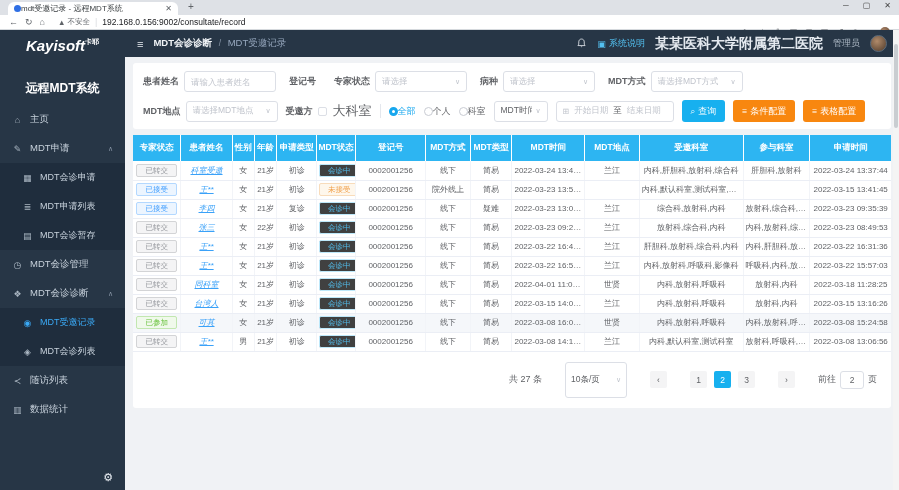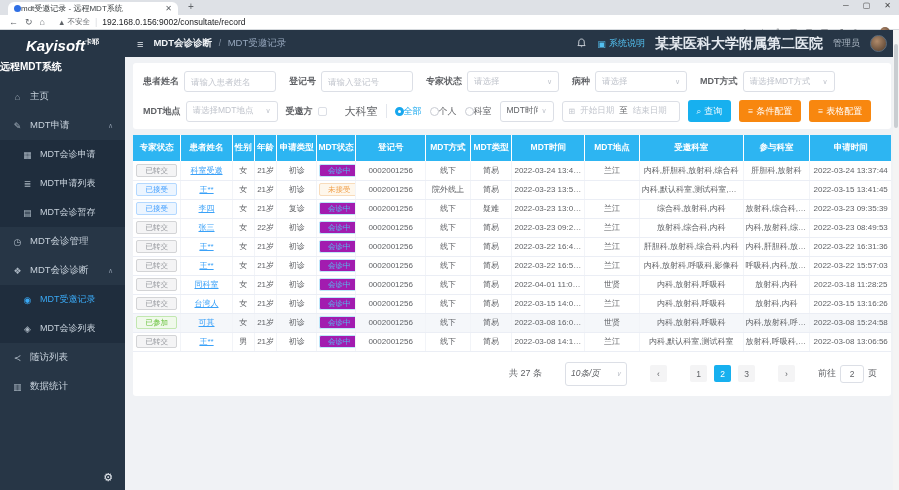--- a/index.html
+++ b/index.html
@@ -22,21 +22,21 @@
   .abar-right { display: flex; align-items: center; gap: 8px; margin-top: 20px; }
   .abar-right span { font-size: 8.5px; color: #5f6368; }
   .abar-avatar { width: 10px; height: 10px; border-radius: 50%; background: radial-gradient(circle at 35% 35%, #a98265, #5d4433); }
 
   
   .app { display: flex; height: 460px; }
   .sidebar { width: 125px; background: #273646; flex: none; position: relative; color: #cfd6dd; }
   .side-logo { padding: 7px 0 2px; text-align: center; color: #fff; }
   .logo-line { font-size: 15px; font-weight: bold; font-style: italic; letter-spacing: 0; }
   .logo-suffix { font-size: 7px; font-style: normal; vertical-align: top; }
-  .side-sys { text-align: left; color: #fff; font-size: 10px; font-weight: bold; padding: 3px 0 8px; }
+  .side-sys { text-align: center; color: #fff; font-size: 12px; font-weight: bold; padding: 3px 0 8px; margin-top: 20px; }
   .menu-item { height: 29px; display: flex; align-items: center; gap: 7px; padding: 0 12px; font-size: 9.5px; color: #c8d2dc; cursor: pointer; }
   .menu-item .mi-icon { width: 11px; font-size: 9px; color: #aab6c2; text-align: center; }
   .menu-item .mi-caret { margin-left: auto; font-size: 7px; color: #8795a5; }
   .submenu { background: #1f2d3d; }
   .submenu .menu-item { padding-left: 22px; font-size: 9px; }
   .menu-item.active { color: #3aa9f5; }
   .menu-item.active .mi-icon { color: #3aa9f5; }
   .side-gear { position: absolute; bottom: 6px; right: 12px; color: #e8edf2; font-size: 11px; cursor: pointer; }
 
   .rightpane { flex: 1; display: flex; flex-direction: column; min-width: 0; }
@@ -62,21 +62,21 @@
   .fgroup { display: flex; align-items: center; flex: none; }
   .flabel { font-size: 9px; color: #606266; font-weight: bold; white-space: nowrap; margin-right: 5px; }
   .finput, .fselect { height: 21px; border: 1px solid #dcdfe6; border-radius: 3px; font-size: 8.5px; padding: 0 6px; color: #606266; background: #fff; display: flex; align-items: center; }
   input.finput { width: 92px; font-family: "Liberation Sans", sans-serif; }
   input.finput::placeholder { color: #c0c4cc; }
   .fselect { width: 92px; justify-content: space-between; cursor: pointer; }
   .fselect .ph { color: #c0c4cc; white-space: nowrap; overflow: hidden; }
   .fselect .sel-caret { color: #c0c4cc; font-size: 7px; margin-left: 3px; }
   .fselect.small { width: 54px; }
   .fselect.small .ph { color: #606266; }
-  .checkwrap { display: flex; align-items: center; gap: 18px; font-size: 11px; color: #606266; cursor: pointer; }
+  .checkwrap { display: flex; align-items: center; gap: 6px; font-size: 13px; color: #606266; cursor: pointer; }
   .checkbox { width: 9px; height: 9px; border: 1px solid #dcdfe6; border-radius: 2px; background: #fff; }
   .vdiv { width: 1px; height: 14px; background: #e4e7ed; }
   .radiowrap { display: flex; align-items: center; gap: 0; font-size: 9px; color: #606266; cursor: pointer; }
   .radio { width: 9px; height: 9px; border-radius: 50%; border: 1px solid #c9ccd3; background: #fff; }
   .radio.on { border: 3px solid #17a7ee; }
   .radiowrap.on { color: #17a7ee; }
   .daterange { height: 21px; border: 1px solid #dcdfe6; border-radius: 3px; display: flex; align-items: center; gap: 5px; padding: 0 6px; font-size: 8.5px; color: #c0c4cc; width: 118px; cursor: pointer; }
   .daterange .cal { font-size: 8px; }
   .daterange .to { color: #606266; }
   .btn { height: 22px; border: none; border-radius: 3px; color: #fff; font-size: 9px; display: flex; align-items: center; gap: 3px; padding: 0 9px; cursor: pointer; font-family: "Liberation Sans", sans-serif; white-space: nowrap; }
@@ -89,27 +89,27 @@
   table { width: 100%; border-collapse: collapse; table-layout: fixed; }
   th { background: #2db5f2; color: #fff; font-size: 8.5px; font-weight: bold; height: 26px; border-right: 1px solid rgba(255,255,255,0.22); white-space: nowrap; overflow: hidden; }
   th:last-child { border-right: none; }
   td { height: 19px; border-bottom: 1px solid #ebeef5; border-right: 1px solid #f2f4f8; font-size: 8px; color: #606266; text-align: center; white-space: nowrap; overflow: hidden; text-overflow: ellipsis; padding: 0 2px; }
   td:last-child { border-right: none; }
   tr.hl td { background: #f5f7fa; }
   .tag { display: inline-block; font-size: 7.5px; line-height: 11px; padding: 0 8px; border-radius: 2px; border: 1px solid; }
   .tag-gray  { color: #909399; border-color: #d3d4d6; background: #f4f4f5; }
   .tag-blue  { color: #409eff; border-color: #b3d8ff; background: #ecf5ff; }
   .tag-green { color: #67c23a; border-color: #c2e7b0; background: #f0f9eb; }
-  .st-blue   { color: #53c0f0; border-color: #bde8fa; background: #a21caf; }
+  .st-blue   { color: #53c0f0; border-color: #bde8fa; background: #404040; }
   .st-orange { color: #f0a04b; border-color: #f8dcbb; background: #fef7ec; }
-  .plink { color: #3aa1f8; text-decoration: underline; cursor: pointer; }
+  .plink { color: #3aa1f8; text-decoration: underline; cursor: pointer; font-style: italic; }
 
   
   .pager { display: flex; justify-content: flex-end; align-items: center; gap: 23px; padding: 10px 14px 8px; font-size: 9px; color: #606266; }
-  .psize { width: 62px; height: 24px; border: 1px solid #dcdfe6; border-radius: 3px; display: flex; align-items: center; justify-content: space-between; padding: 0 5px; font-size: 8.5px; color: #606266; cursor: pointer; font-style: italic; }
+  .psize { width: 62px; height: 36px; border: 1px solid #dcdfe6; border-radius: 3px; display: flex; align-items: center; justify-content: space-between; padding: 0 5px; font-size: 8.5px; color: #606266; cursor: pointer; }
   .psize .sel-caret { color: #c0c4cc; font-size: 7px; }
   .pbtn { min-width: 17px; height: 17px; border-radius: 2px; background: #f4f4f5; color: #606266; font-size: 8.5px; display: flex; align-items: center; justify-content: center; cursor: pointer; padding: 0 4px; }
   .pbtn.active { background: #17b0ef; color: #fff; }
   .goto { display: flex; align-items: center; gap: 4px; }
   .goto-input { width: 24px; height: 18px; border: 1px solid #dcdfe6; border-radius: 3px; text-align: center; font-size: 8.5px; color: #606266; font-family: "Liberation Sans", sans-serif; }
 
   
   .vscroll { position: absolute; right: 0; top: 30px; width: 6px; height: 460px; background: #f4f4f4; }
   .vthumb { position: absolute; top: 14px; left: 1px; width: 4px; height: 84px; background: #c9cdd1; border-radius: 2px; }
 </style>
@@ -242,21 +242,20 @@
     <div class="content">
 
       <div class="filter-card">
         <div class="frow">
           <div class="fgroup">
             <span class="flabel">患者姓名</span>
             <input class="finput" placeholder="请输入患者姓名" style="">
           </div>
           <div class="fgroup">
             <span class="flabel">登记号</span>
-            <input class="finput" placeholder="请输入登记号" style="">
           </div>
           <div class="fgroup">
             <span class="flabel">专家状态</span>
             <div class="fselect">
               <span class="ph">请选择</span>
               <span class="sel-caret">∨</span>
             </div>
           </div>
           <div class="fgroup">
             <span class="flabel">病种</span>

